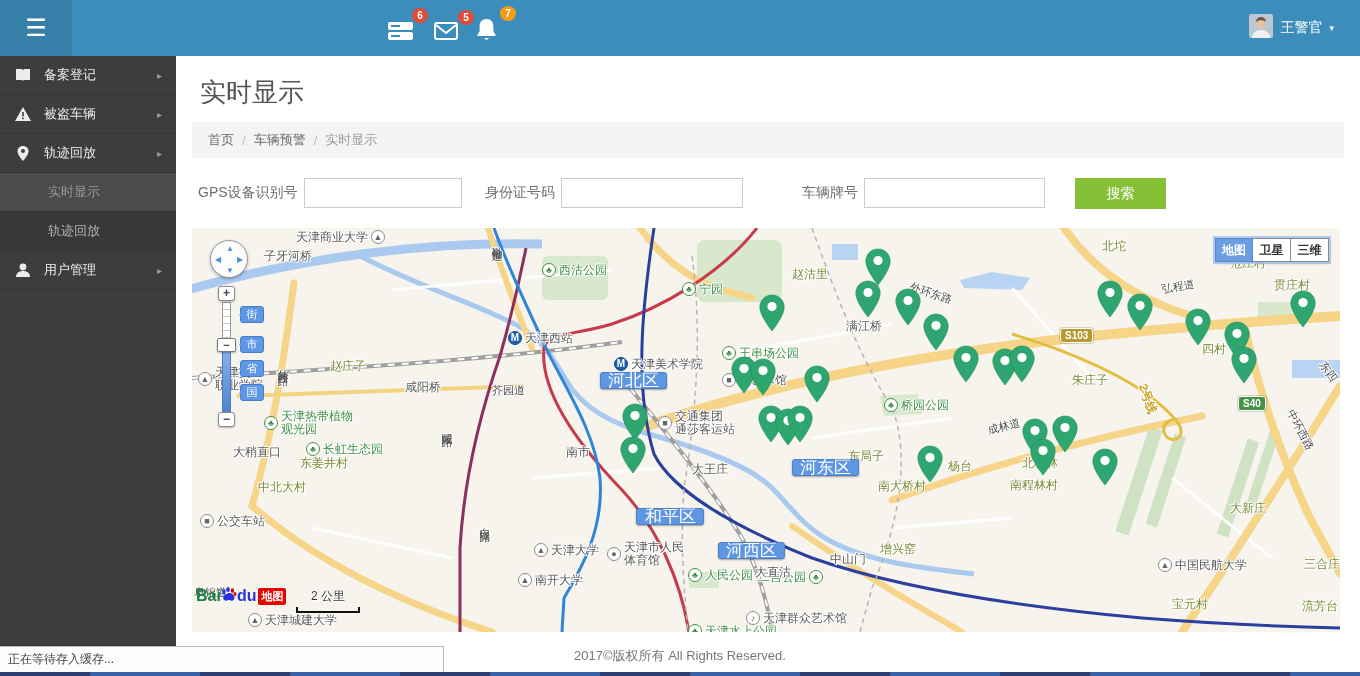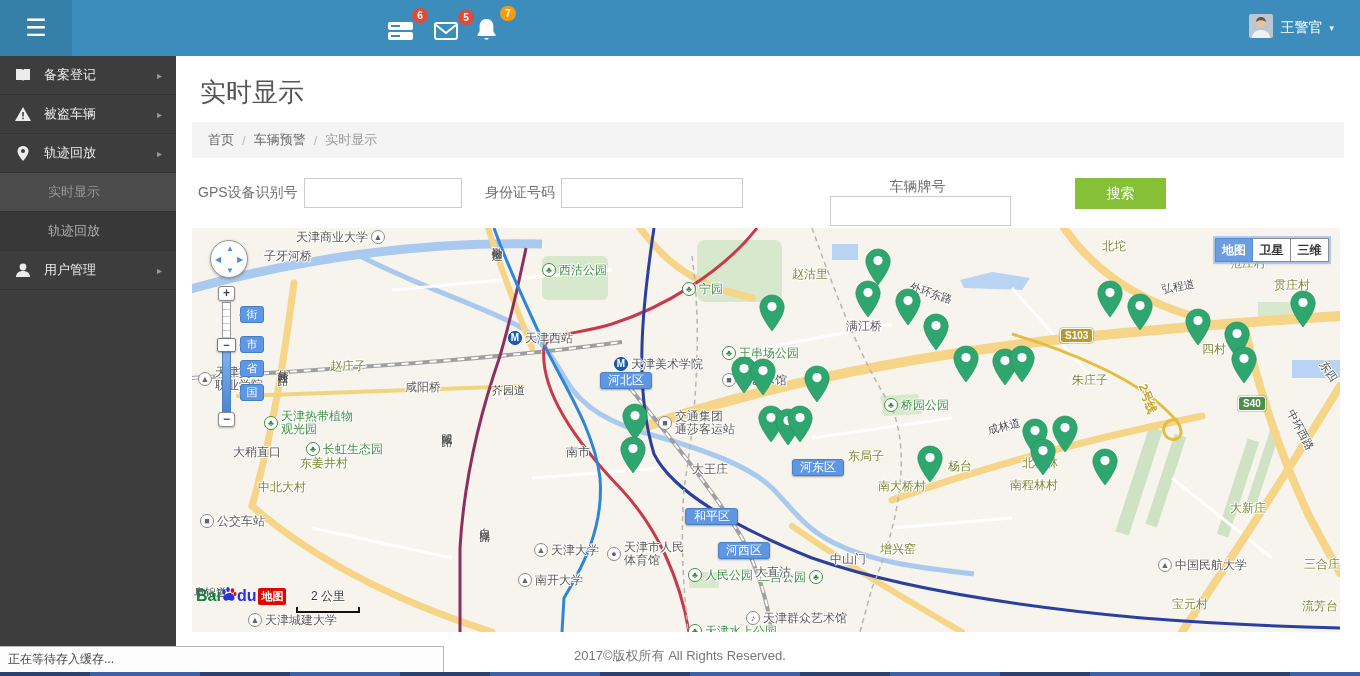--- a/index.html
+++ b/index.html
@@ -44,21 +44,21 @@
   .map{position:absolute;left:16px;top:172px;width:1148px;height:404px;background:#f7f4ed;overflow:hidden;}
   .map svg.bg{position:absolute;left:0;top:0;}
   .mlabel{position:absolute;font-size:12px;color:#5a5a5a;white-space:nowrap;line-height:13px;
     display:flex;align-items:center;gap:3px;z-index:3;
     text-shadow:1px 0 #fff,-1px 0 #fff,0 1px #fff,0 -1px #fff,1px 1px #fff,-1px -1px #fff;}
   .mlabel.village{color:#7d8a36;}
   .mlabel.park{color:#3f8f46;}
   .mlabel.road{color:#4a4a4a;font-size:11px;}
   .mlabel.metro-label{color:#c9a227;font-weight:bold;}
   .mlabel.district{background:#5f96e2;color:#fff;padding:1px 7px;border-radius:3px;
-    border:1px solid #4a7fc9;font-size:12px;text-shadow:none;box-shadow:0 1px 2px rgba(0,0,0,.35);}
+    border:1px solid #4a7fc9;font-size:17px;text-shadow:none;box-shadow:0 1px 2px rgba(0,0,0,.35);}
   .mlabel.vert{writing-mode:vertical-lr;letter-spacing:2px;}
   .mtext{display:inline-block;}
   .micon{width:14px;height:14px;border-radius:50%;background:#fff;border:1px solid #8a8a8a;
     font-size:9px;line-height:12px;text-align:center;color:#666;flex:0 0 auto;text-shadow:none;}
   .micon.tree{color:#3f8f46;border-color:#3f8f46;}
   .micon.metro{background:#1b5fae;color:#fff;border-color:#124a8c;font-weight:bold;font-size:10px;}
   .pin{position:absolute;width:26px;height:38px;z-index:5;cursor:pointer;}
   .shield{position:absolute;z-index:3;color:#fff;font-size:10px;font-weight:bold;border-radius:3px;
     padding:0 4px;line-height:13px;border:1px solid #fff;box-shadow:0 0 0 1px rgba(0,0,0,.15);}
   
@@ -217,21 +217,21 @@
   </div>
 
   <div class="fgroup" style="left:309px;">
     <label>身份证号码</label>
     <input style="width: 182px;" value="">
   </div>
   <div class="fgroup" style="left:22px;">
     <label>GPS设备识别号</label>
     <input style="width: 158px;" value="">
   </div>
-  <div class="fgroup" style="left:654px;flex-direction:column;">
+  <div class="fgroup" style="left:626px;">
     <label>车辆牌号</label>
     <input style="width: 181px;" value="">
   </div>
   <button class="search-btn">搜索</button>
 
   <div class="map">
     <svg class="bg" width="1148" height="404" viewBox="0 0 1148 404">
       <rect width="1148" height="404" fill="#f7f4ed"></rect>
 
       <rect x="350" y="28" width="66" height="44" rx="6" fill="#d7e8cd"></rect>
@@ -463,21 +463,21 @@
         </div>
         <div class="mlabel poi" style="left: 563px; top: 332px; margin-top: 6px;">
           <span class="mtext">大直沽</span>
         </div>
         <div class="mlabel poi" style="left: 638px; top: 325px;">
           <span class="mtext">中山门</span>
         </div>
         <div class="mlabel village" style="left: 688px; top: 315px;">
           <span class="mtext">增兴窑</span>
         </div>
-        <div class="mlabel district" style="left: 493px; top: 280px; padding-left: 8px;">
+        <div class="mlabel district" style="left: 444px; top: 280px; padding-left: 8px;">
           <span class="mtext">和平区</span>
         </div>
         <div class="mlabel district" style="left: 526px; top: 314px; justify-content: flex-end;">
           <span class="mtext">河西区</span>
         </div>
         <div class="mlabel district" style="left: 408px; top: 144px;">
           <span class="mtext">河北区</span>
         </div>
         <div class="mlabel district" style="left: 600px; top: 231px;">
           <span class="mtext">河东区</span>

